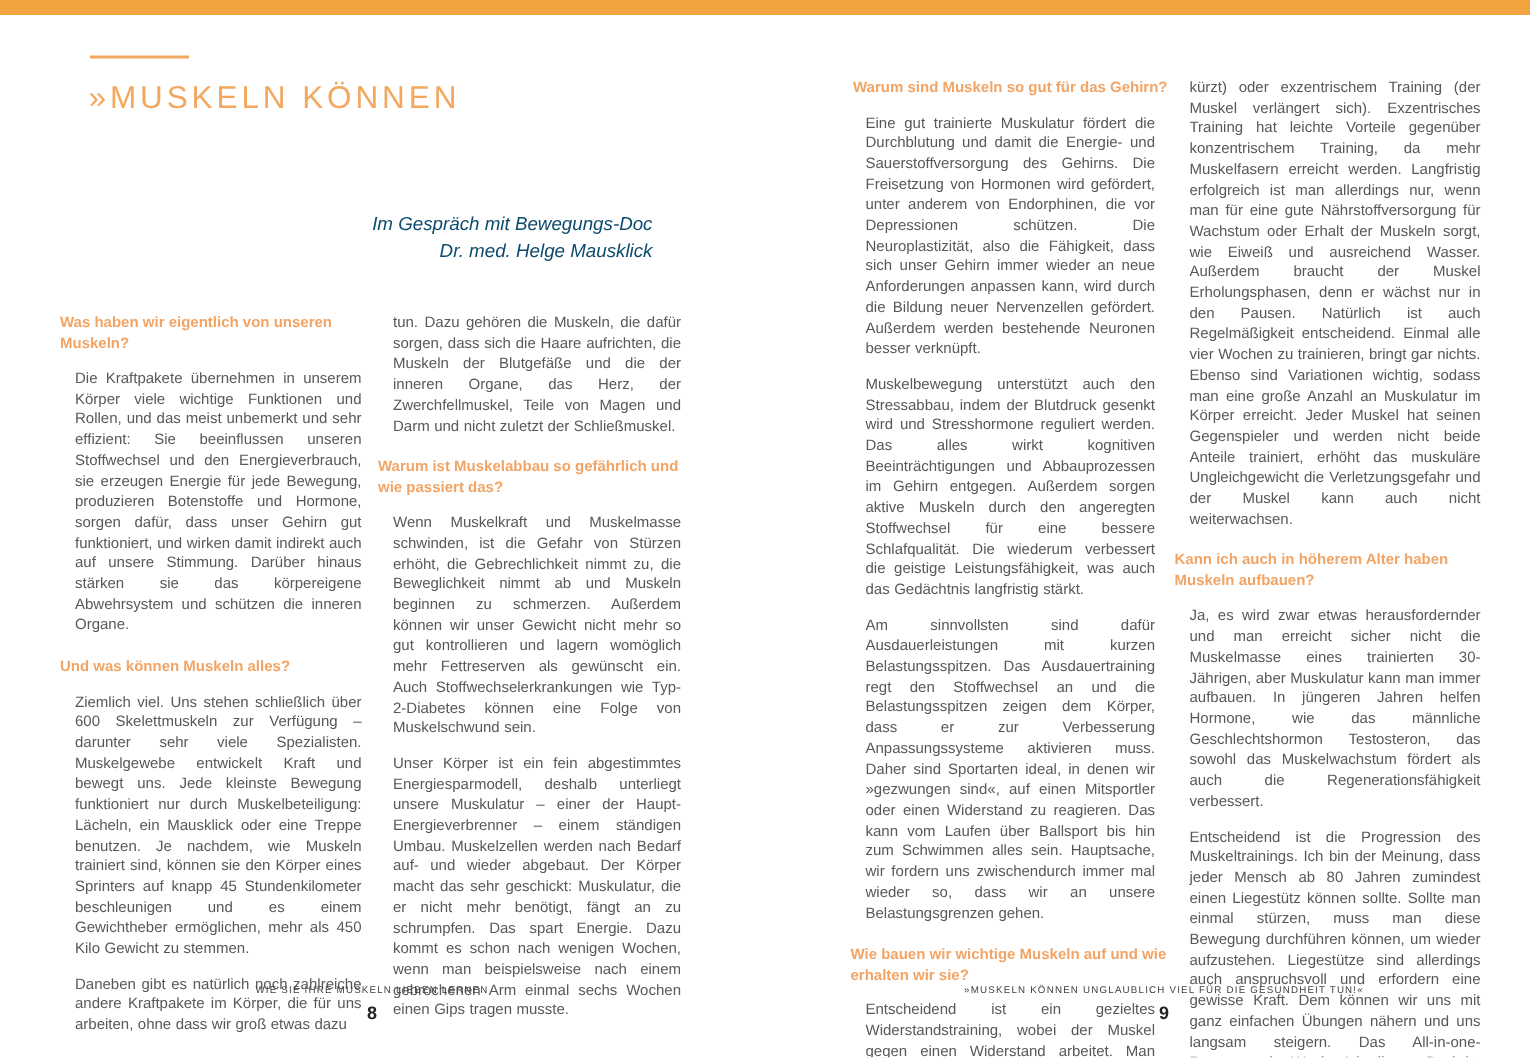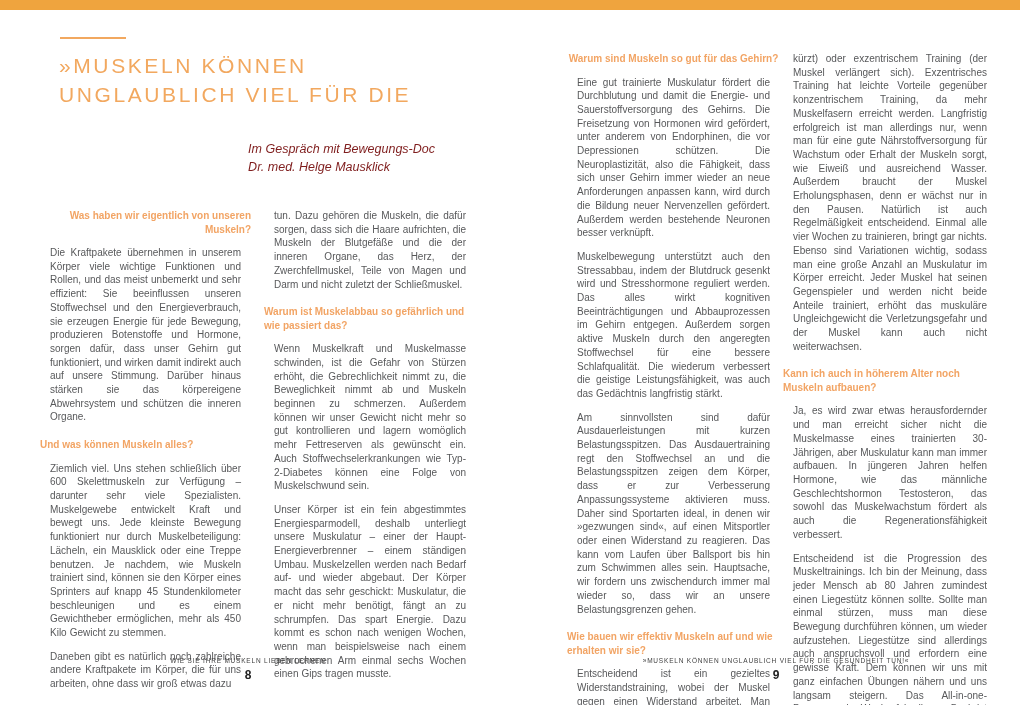--- a/index.html
+++ b/index.html
@@ -2,81 +2,80 @@
 <html lang="de"><head>
 <meta charset="utf-8">
 <style>
   html,body{margin:0;padding:0;background:#ffffff;}
   .spread{position:relative;width:1020px;height:705px;background:#ffffff;overflow:hidden;
           font-family:"Liberation Sans",sans-serif;}
   .topbar{position:absolute;left:0;top:0;width:1020px;height:10px;}
   .rule{position:absolute;left:60px;top:37px;width:66px;height:2px;}
   .title{position:absolute;left:59px;top:52px;font-size:21px;line-height:28.5px;
          letter-spacing:2.6px;font-weight:400;white-space:nowrap;}
-  .subtitle{position:absolute;right:585px;top:140px;font-style:italic;
-            font-size:12.5px;line-height:18px;color:#7f1d1d;white-space:nowrap;}
+  .subtitle{position:absolute;right:585px;top:140px;text-align:right;font-style:italic;
+            font-size:12.5px;line-height:18px;color:#0c4a6e;white-space:nowrap;}
   .col{position:absolute;color:#57585a;}
   .col p{margin:10px;font-size:10px;line-height:13.7px;text-align:justify;
          hyphens:auto;-webkit-hyphens:auto;word-spacing:0.2px;}
   .col .h{margin:14px 0 1px 0;font-size:10px;line-height:13.5px;font-weight:bold;}
   .col > :first-child{margin-top:0;}
   .c1{left:40px;top:209px;width:211px;}
-  .c2{left:264px;top:209px;width:212px;}
+  .c2{left:252px;top:209px;width:212px;}
   .c3{left:567px;top:52px;width:213px;}
   .c4{left:783px;top:52px;width:214px;}
   .footer{position:absolute;text-align:center;color:#3f3f3f;}
   .footer .ftext{font-size:6.5px;letter-spacing:0.8px;}
   .footer .fpage{margin-top:4px;font-size:12px;font-weight:bold;color:#222222;}
   .footer-left{left:40px;width:416px;top:657px;}
   .footer-right{left:562px;width:428px;top:657px;}
 </style>
 </head>
 <body>
 
 <div class="spread">
   <div class="topbar" style="background: rgb(239, 164, 62);"></div>
   <div class="rule" style="background: rgb(242, 168, 95);"></div>
 
   <div class="title" style="color: rgb(242, 168, 95);">
     <div>»MUSKELN KÖNNEN</div>
-    <div>UNGLAUBLICH VIEL FÜR DIE</div>
   </div>
 
   <div class="subtitle">
     <div>Im Gespräch mit Bewegungs-Doc</div>
     <div>Dr. med. Helge Mausklick</div>
   </div>
 
   <div class="col c1">
-    <div class="h" style="color: rgb(242, 164, 100); text-align: right;">Was haben wir eigentlich von unseren Muskeln?</div>
+    <div class="h" style="color: rgb(242, 164, 100);">Was haben wir eigentlich von unseren Muskeln?</div>
     <p>Die Kraftpakete übernehmen in unserem Körper viele wichtige Funktionen und Rollen, und das meist unbemerkt und sehr effizient: Sie beeinflussen unseren Stoffwechsel und den Energieverbrauch, sie erzeugen Energie für jede Bewegung, produzieren Botenstoffe und Hormone, sorgen dafür, dass unser Gehirn gut funktioniert, und wirken damit indirekt auch auf unsere Stimmung. Darüber hinaus stärken sie das körpereigene Abwehrsystem und schützen die inneren Organe.</p>
     <div class="h" style="color: rgb(242, 164, 100);">Und was können Muskeln alles?</div>
     <p>Ziemlich viel. Uns stehen schließlich über 600 Skelettmuskeln zur Verfügung – darunter sehr viele Spezialisten. Muskelgewebe entwickelt Kraft und bewegt uns. Jede kleinste Bewegung funktioniert nur durch Muskelbeteiligung: Lächeln, ein Mausklick oder eine Treppe benutzen. Je nachdem, wie Muskeln trainiert sind, können sie den Körper eines Sprinters auf knapp 45 Stundenkilometer beschleunigen und es einem Gewichtheber ermöglichen, mehr als 450 Kilo Gewicht zu stemmen.</p>
     <p>Daneben gibt es natürlich noch zahlreiche andere Kraftpakete im Körper, die für uns arbeiten, ohne dass wir groß etwas dazu</p>
   </div>
 
   <div class="col c2">
     <p>tun. Dazu gehören die Muskeln, die dafür sorgen, dass sich die Haare aufrichten, die Muskeln der Blutgefäße und die der inneren Organe, das Herz, der Zwerchfellmuskel, Teile von Magen und Darm und nicht zuletzt der Schließmuskel.</p>
     <div class="h" style="color: rgb(242, 164, 100);">Warum ist Muskelabbau so gefährlich und wie passiert das?</div>
     <p>Wenn Muskelkraft und Muskelmasse schwinden, ist die Gefahr von Stürzen erhöht, die Gebrechlichkeit nimmt zu, die Beweglichkeit nimmt ab und Muskeln beginnen zu schmerzen. Außerdem können wir unser Gewicht nicht mehr so gut kontrollieren und lagern womöglich mehr Fettreserven als gewünscht ein. Auch Stoffwechselerkrankungen wie Typ-2-Diabetes können eine Folge von Muskelschwund sein.</p>
     <p>Unser Körper ist ein fein abgestimmtes Energiesparmodell, deshalb unterliegt unsere Muskulatur – einer der Haupt-Energieverbrenner – einem ständigen Umbau. Muskelzellen werden nach Bedarf auf- und wieder abgebaut. Der Körper macht das sehr geschickt: Muskulatur, die er nicht mehr benötigt, fängt an zu schrumpfen. Das spart Energie. Dazu kommt es schon nach wenigen Wochen, wenn man beispielsweise nach einem gebrochenen Arm einmal sechs Wochen einen Gips tragen musste.</p>
   </div>
 
   <div class="col c3">
     <div class="h" style="color: rgb(242, 164, 100); text-align: center;">Warum sind Muskeln so gut für das Gehirn?</div>
     <p>Eine gut trainierte Muskulatur fördert die Durchblutung und damit die Energie- und Sauerstoffversorgung des Gehirns. Die Freisetzung von Hormonen wird gefördert, unter anderem von Endorphinen, die vor Depressionen schützen. Die Neuroplastizität, also die Fähigkeit, dass sich unser Gehirn immer wieder an neue Anforderungen anpassen kann, wird durch die Bildung neuer Nervenzellen gefördert. Außerdem werden bestehende Neuronen besser verknüpft.</p>
     <p>Muskelbewegung unterstützt auch den Stressabbau, indem der Blutdruck gesenkt wird und Stresshormone reguliert werden. Das alles wirkt kognitiven Beeinträchtigungen und Abbauprozessen im Gehirn entgegen. Außerdem sorgen aktive Muskeln durch den angeregten Stoffwechsel für eine bessere Schlafqualität. Die wiederum verbessert die geistige Leistungsfähigkeit, was auch das Gedächtnis langfristig stärkt.</p>
     <p>Am sinnvollsten sind dafür Ausdauerleistungen mit kurzen Belastungsspitzen. Das Ausdauertraining regt den Stoffwechsel an und die Belastungsspitzen zeigen dem Körper, dass er zur Verbesserung Anpassungssysteme aktivieren muss. Daher sind Sportarten ideal, in denen wir »gezwungen sind«, auf einen Mitsportler oder einen Widerstand zu reagieren. Das kann vom Laufen über Ballsport bis hin zum Schwimmen alles sein. Hauptsache, wir fordern uns zwischendurch immer mal wieder so, dass wir an unsere Belastungsgrenzen gehen.</p>
-    <div class="h" style="color: rgb(242, 164, 100);">Wie bauen wir effektiv Muskeln auf und wie erhalten wir sie?</div>
+    <div class="h" style="color: rgb(242, 164, 100);">Wie bauen wir wichtige Muskeln auf und wie erhalten wir sie?</div>
     <p>Entscheidend ist ein gezieltes Widerstandstraining, wobei der Muskel gegen einen Widerstand arbeitet. Man unterscheidet dabei zwischen konzentrischem (der Muskel ver-</p>
   </div>
 
   <div class="col c4">
     <p>kürzt) oder exzentrischem Training (der Muskel verlängert sich). Exzentrisches Training hat leichte Vorteile gegenüber konzentrischem Training, da mehr Muskelfasern erreicht werden. Langfristig erfolgreich ist man allerdings nur, wenn man für eine gute Nährstoffversorgung für Wachstum oder Erhalt der Muskeln sorgt, wie Eiweiß und ausreichend Wasser. Außerdem braucht der Muskel Erholungsphasen, denn er wächst nur in den Pausen. Natürlich ist auch Regelmäßigkeit entscheidend. Einmal alle vier Wochen zu trainieren, bringt gar nichts. Ebenso sind Variationen wichtig, sodass man eine große Anzahl an Muskulatur im Körper erreicht. Jeder Muskel hat seinen Gegenspieler und werden nicht beide Anteile trainiert, erhöht das muskuläre Ungleichgewicht die Verletzungsgefahr und der Muskel kann auch nicht weiterwachsen.</p>
-    <div class="h" style="color: rgb(242, 164, 100);">Kann ich auch in höherem Alter noch Muskeln aufbauen?</div>
+    <div class="h" style="color: rgb(242, 164, 100);">Kann ich auch in höherem Alter haben Muskeln aufbauen?</div>
     <p>Ja, es wird zwar etwas herausfordernder und man erreicht sicher nicht die Muskelmasse eines trainierten 30-Jährigen, aber Muskulatur kann man immer aufbauen. In jüngeren Jahren helfen Hormone, wie das männliche Geschlechtshormon Testosteron, das sowohl das Muskelwachstum fördert als auch die Regenerationsfähigkeit verbessert.</p>
     <p>Entscheidend ist die Progression des Muskeltrainings. Ich bin der Meinung, dass jeder Mensch ab 80 Jahren zumindest einen Liegestütz können sollte. Sollte man einmal stürzen, muss man diese Bewegung durchführen können, um wieder aufzustehen. Liegestütze sind allerdings auch anspruchsvoll und erfordern eine gewisse Kraft. Dem können wir uns mit ganz einfachen Übungen nähern und uns langsam steigern. Das All-in-one-Programm der Woche 1 in diesem Buch ist dazu ideal (ab Seite 83).</p>
   </div>
 
   <div class="footer footer-left">
     <div class="ftext">WIE SIE IHRE MUSKELN LIEBEN LERNEN</div>
     <div class="fpage">8</div>
   </div>
 
   <div class="footer footer-right">

